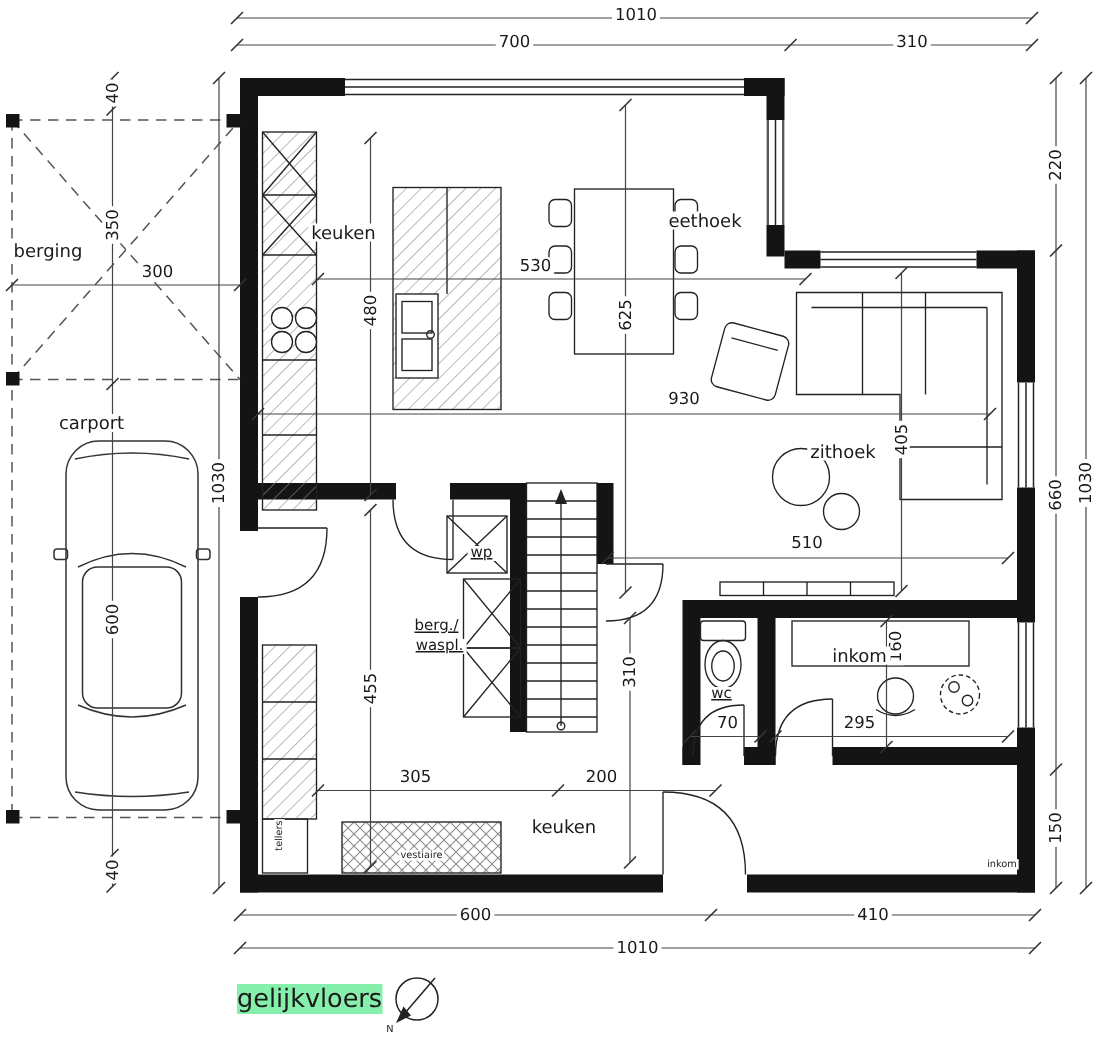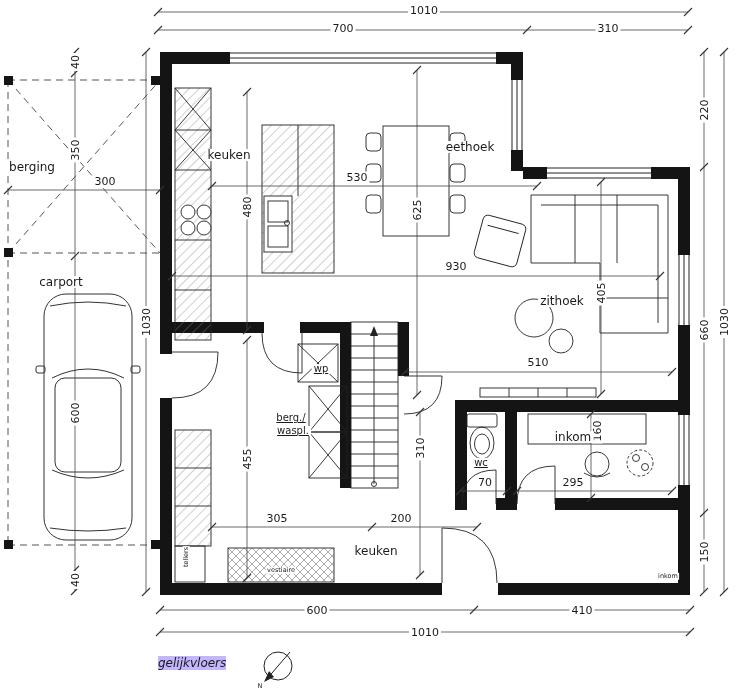--- a/index.html
+++ b/index.html
@@ -6,21 +6,21 @@
   html,body { background:#fff; }
   body { font-family:"DejaVu Sans", sans-serif; color:#1a1a1a; }
   .canvas { position:relative; width:736px; height:691px; background:#fff; overflow:hidden; }
   .canvas > svg { position:absolute; left:0; top:0; }
   .lbl { position:absolute; font-size:11px; line-height:1; white-space:nowrap;
          background:#fff; padding:0 2px; transform:translate(-50%,-50%); }
   .lbl.v { transform:translate(-50%,-50%) rotate(-90deg); }
   .room { font-size:12px; }
   .sm { font-size:10px;text-decoration:underline; }
   .tiny { font-size:6.5px; padding:0 1px; }
-  .title { position:absolute; font-size:12px; background:#c4b5fd;font-style:italic; }
+  .title { position:absolute; font-size:17px; background:#86efac; }
 </style>
 </head>
 <body>
 
 <div class="canvas">
 
 <svg width="736" height="691" viewBox="0 0 736 691">
   <defs>
     <pattern id="hatch" width="7" height="7" patternUnits="userSpaceOnUse" patternTransform="rotate(45)">
       <line x1="0" y1="0" x2="0" y2="7" stroke="#8a8a8a" stroke-width="0.8"></line>

